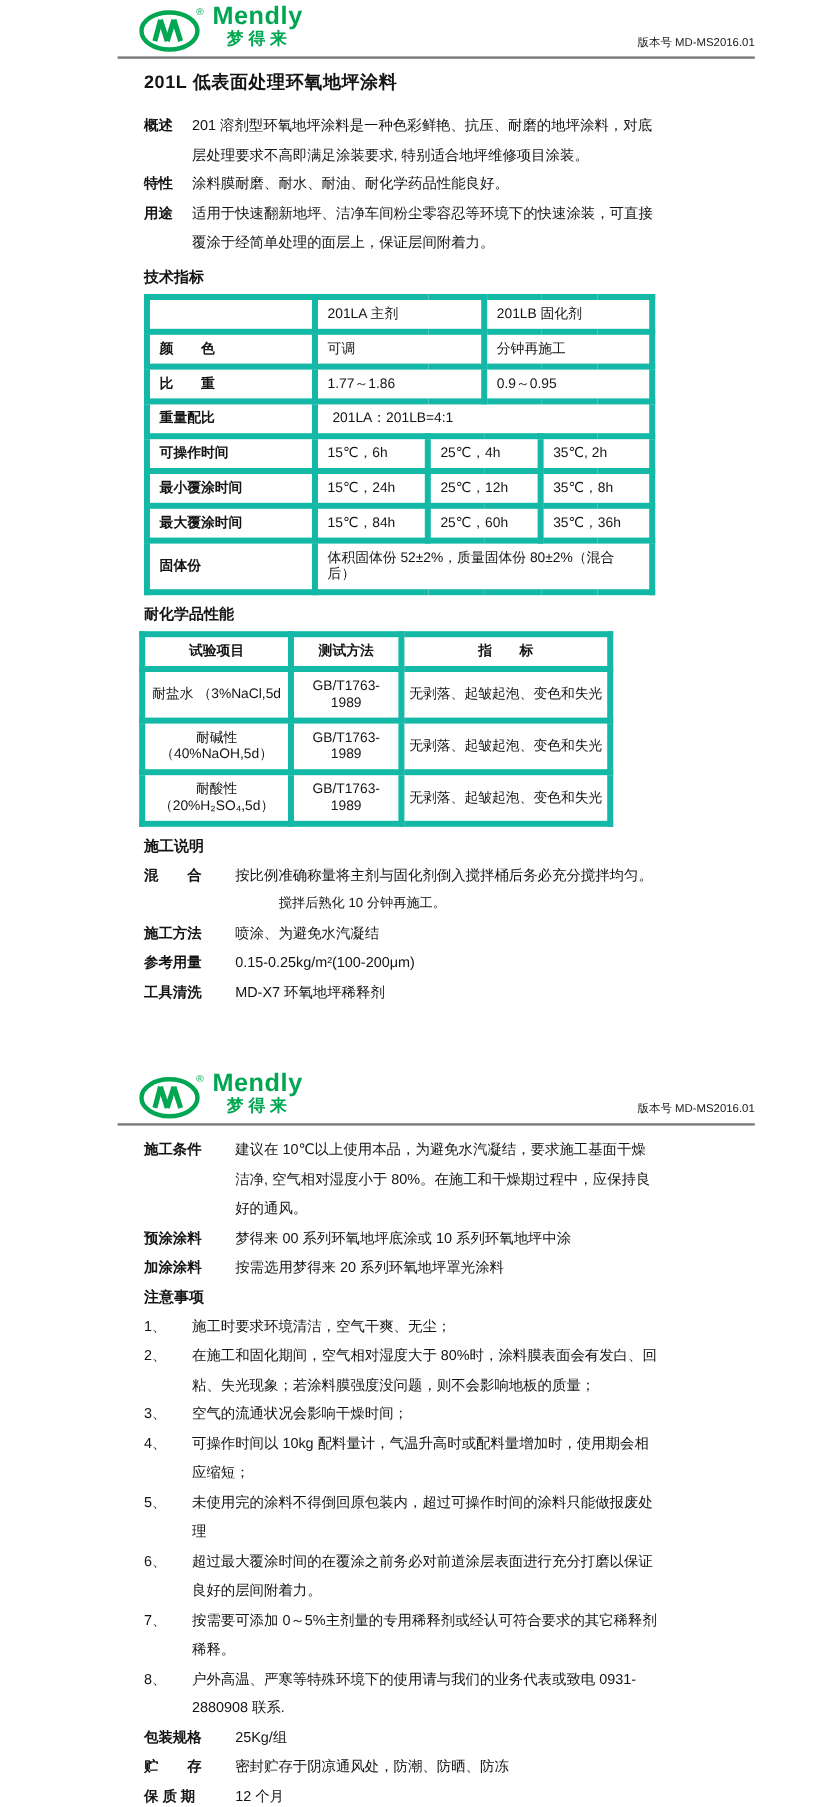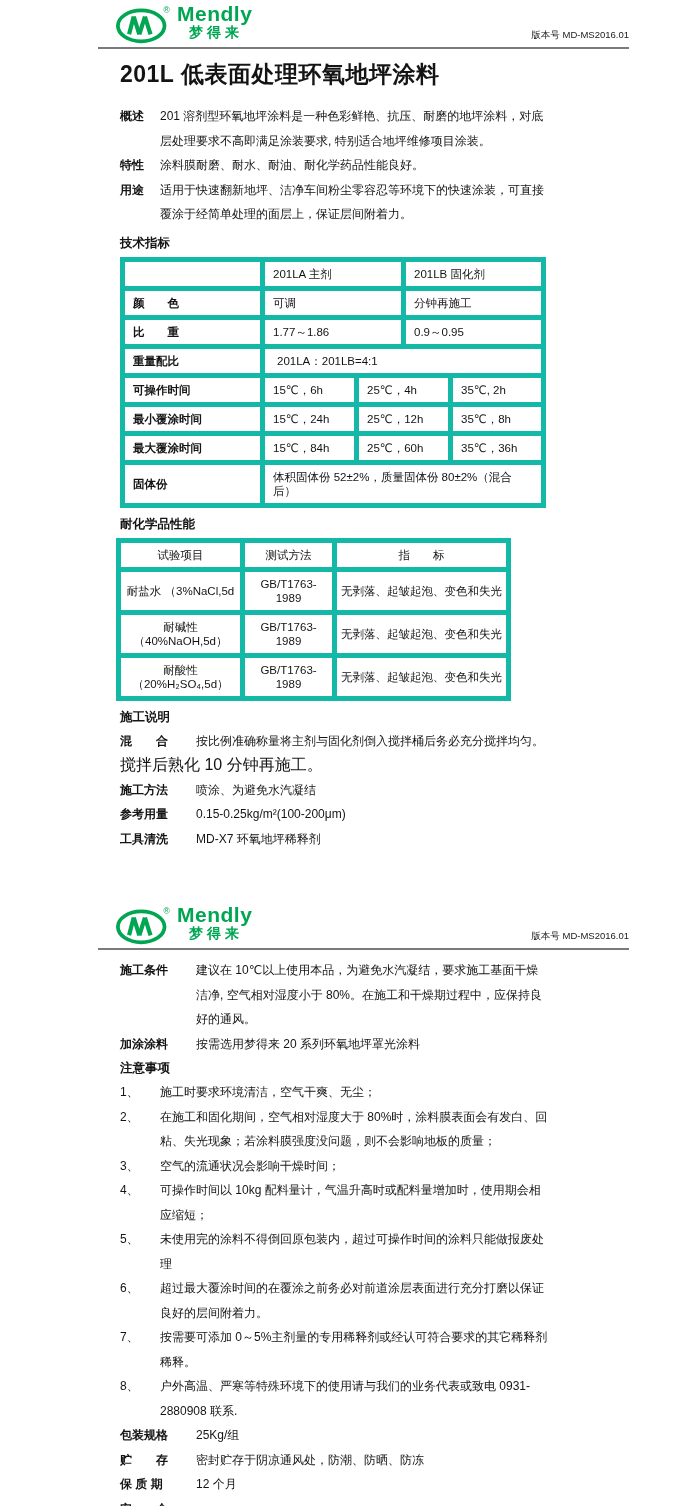--- a/index.html
+++ b/index.html
@@ -36,60 +36,61 @@
     font-size: 14px;
     line-height: 16px;
     letter-spacing: 4px;
     margin-left: 12px;
   }
   .version { font-size: 9.5px; color: #1a1a1a; padding-bottom: 3px; }
 
   
   .title {
     margin: 10px 0 0 120px;
-    font-size: 23px;
+    font-size: 15px;
     font-weight: bold;
     letter-spacing: 0.5px;
   }
 
   
   .row {
     display: flex;
     margin-left: 120px;
     width: 428px;
     font-size: 12px;
     line-height: 24.5px;
   }
   .row .lab { font-weight: bold; flex: 0 0 40px; }
   .row.wide .lab { flex: 0 0 76px; }
   .row .txt { flex: 1; }
   .plainline {
-    margin-left: 120px;
+    margin-left: 88px;
     width: 428px;
-    font-size: 16px;
+    font-size: 11px;
     line-height: 24.5px;
+    text-align: center;
   }
   .sec-head {
     margin-left: 120px;
     font-size: 12.5px;
     font-weight: bold;
     line-height: 24px;
   }
   .mt { margin-top: 14px; }
   .mts { margin-top: 4px; }
 
   
   table { border-collapse: collapse; table-layout: fixed; color: #141414; }
   td { border: 5px solid #14b8a6; font-size: 11.5px; line-height: 14px; padding: 5px 8px; height: 25px; overflow: hidden; }
   .tech { margin: 2px 0 0 120px; width: 421px; }
   .tech .lab-cell { font-weight: bold; }
   .tech .center { text-align: left; padding-left: 12px; }
   .chem { margin: 2px 0 0 116px; width: 390px; }
   .chem td { text-align: center; padding: 5px 3px; height: 26px; }
-  .chem .head td { font-weight: normal; }
+  .chem .head td { font-weight: bold; }
 
   
   .note {
     display: flex;
     margin-left: 120px;
     width: 430px;
     font-size: 12px;
     line-height: 24.5px;
   }
   .note .num { flex: 0 0 40px; }
@@ -274,20 +275,24 @@
         </div>
       </div>
       <div class="version">版本号 MD-MS2016.01</div>
     </div>
 
     <div class="row wide" style="margin-top:8px">
       <span class="lab">施工条件</span>
       <span class="txt">建议在 10℃以上使用本品，为避免水汽凝结，要求施工基面干燥洁净, 空气相对湿度小于 80%。在施工和干燥期过程中，应保持良好的通风。</span>
     </div>
     <div class="row wide">
+      <span class="lab">预涂涂料</span>
+      <span class="txt">梦得来 00 系列环氧地坪底涂或 10 系列环氧地坪中涂</span>
+    </div>
+    <div class="row wide">
       <span class="lab">加涂涂料</span>
       <span class="txt">按需选用梦得来 20 系列环氧地坪罩光涂料</span>
     </div>
 
     <div class="sec-head">注意事项</div>
 
     <div class="note">
       <span class="num">1、</span>
       <span class="txt">施工时要求环境清洁，空气干爽、无尘；</span>
     </div>

